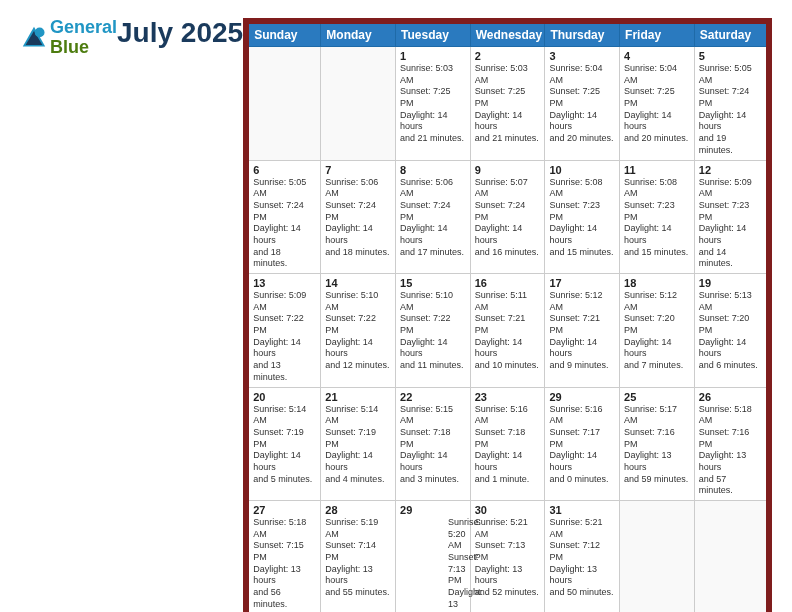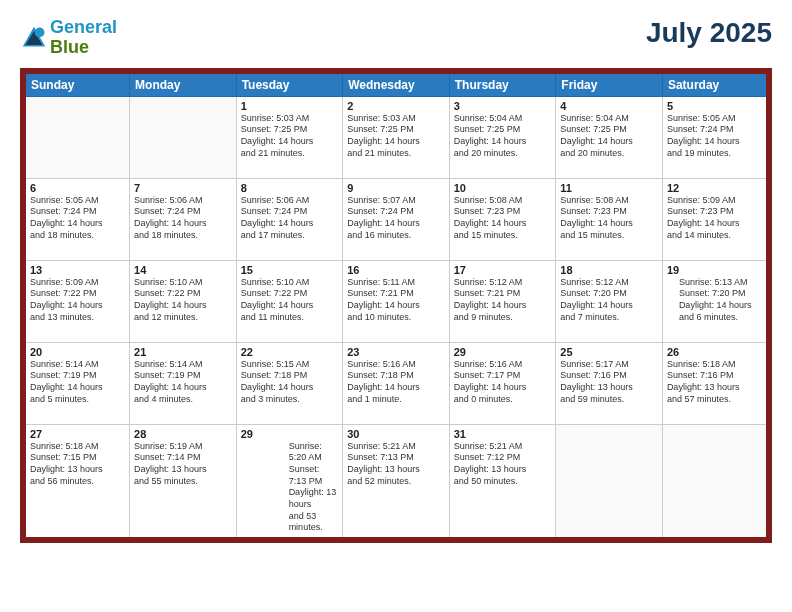--- a/index.html
+++ b/index.html
@@ -8,21 +8,21 @@
       background: #fff;
       width: 792px;
       height: 612px;
       overflow: hidden;
     }
     .page {
       width: 792px;
       height: 536px;
       padding: 18px 20px 10px 20px;
       display: flex;
-      flex-direction: column;
+      flex-direction: row;
     }
     .header {
       display: flex;
       justify-content: space-between;
       align-items: flex-start;
       margin-bottom: 10px;
     }
     .logo {
       display: flex;
       align-items: center;
@@ -262,21 +262,21 @@
           </td>
           <td>
             <span class="day-number">18</span>
             <div class="day-info" style="white-space: pre-line;">Sunrise: 5:12 AM
 Sunset: 7:20 PM
 Daylight: 14 hours
 and 7 minutes.</div>
           </td>
           <td>
             <span class="day-number">19</span>
-            <div class="day-info" style="white-space: pre-line; margin-left: 12px;">Sunrise: 5:13 AM
+            <div class="day-info" style="white-space: pre-line;">Sunrise: 5:13 AM
 Sunset: 7:20 PM
 Daylight: 14 hours
 and 6 minutes.</div>
           </td>
         </tr>
         <tr class="week-row">
           <td>
             <span class="day-number">20</span>
             <div class="day-info" style="white-space: pre-line;">Sunrise: 5:14 AM
 Sunset: 7:19 PM

